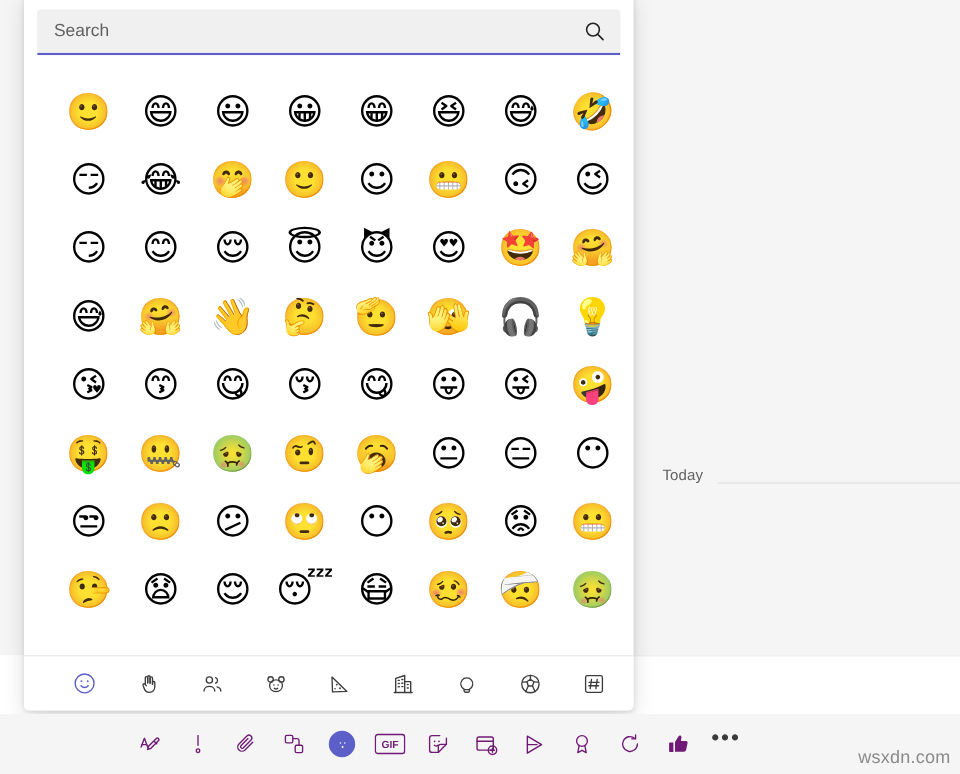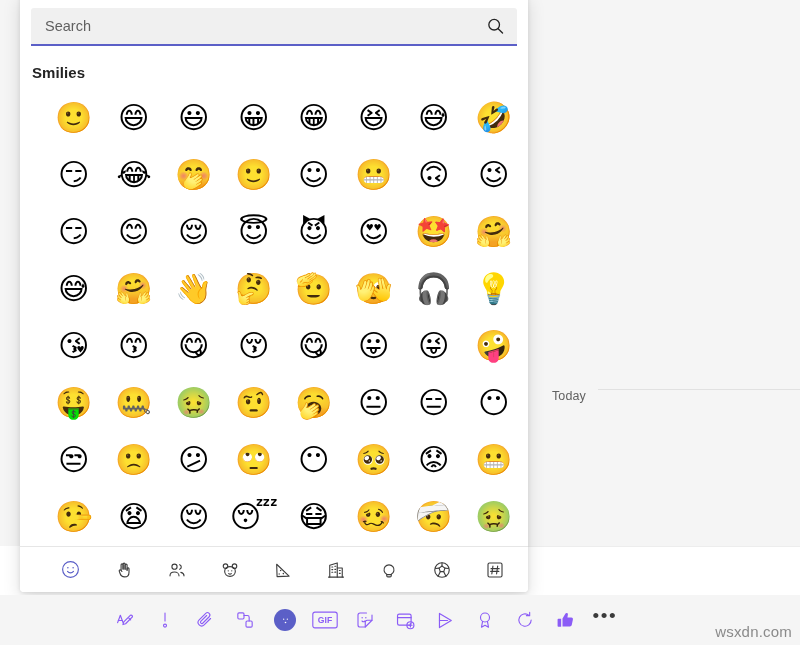--- a/index.html
+++ b/index.html
@@ -32,21 +32,21 @@
     left: 528px; top: 0;
     width: 272px; height: 546px;
     background: #f5f5f5;
   }
   .today-divider {
     position: absolute;
     left: 552px;
     top: 389px;
     width: 248px;
     display: flex;
-    align-items: flex-start;
+    align-items: flex-end;
     gap: 12px;
   }
   .today-divider .today-label {
     font-size: 12.5px;
     color: #616161;
     white-space: nowrap;
     letter-spacing: .1px;
   }
   .today-divider .today-rule {
     flex: 1 1 auto;
@@ -87,21 +87,21 @@
     padding-left: 105px;
     box-sizing: border-box;
     gap: 0;
   }
   .tool-btn {
     width: 40px;
     height: 36px;
     display: flex;
     align-items: center;
     justify-content: center;
-    color: #8b5cf6;
+    color: #701a75;
     cursor: pointer;
   }
   .tool-btn svg { display: block; }
   .tool-btn.more {
     font-size: 19px;
     letter-spacing: 1.6px;
     color: #3b3b3b;
     padding-bottom: 8px;
     box-sizing: border-box;
   }
@@ -134,21 +134,21 @@
     background: #ffffff;
     border-radius: 4px;
     box-shadow: 0 6px 18px rgba(0,0,0,.13), 0 1px 4px rgba(0,0,0,.10);
     overflow: hidden;
     display: flex;
     flex-direction: column;
   }
 
   
   .search-wrap {
-    margin: 14px 11px 4px 11px;
+    margin: 14px 11px 11px 11px;
     position: relative;
     height: 36px;
     background: #f0f0f0;
     border-bottom: 2px solid #5b5fc7;
     border-radius: 3px 3px 0 0;
     flex: 0 0 auto;
     display: flex;
     align-items: center;
   }
   .search-input {
@@ -255,21 +255,20 @@
     <div class="search-wrap">
       <input class="search-input" type="text" placeholder="Search" style="">
       <span class="search-icon">
         <svg width="19" height="19" viewBox="0 0 20 20" fill="none" stroke="currentColor" stroke-width="1.4">
           <circle cx="8.6" cy="8.6" r="5.6"></circle>
           <line x1="12.8" y1="12.8" x2="17.4" y2="17.4" stroke-linecap="round"></line>
         </svg>
       </span>
     </div>
 
-    <div class="section-title">Smilies</div>
 
     <div class="grid-scroll">
       <div class="emoji-grid" id="emoji-grid">
           <div class="emoji-cell">
             <span class="glyph">🙂</span>
           </div>
           <div class="emoji-cell">
             <span class="glyph">😄</span>
           </div>
           <div class="emoji-cell">

